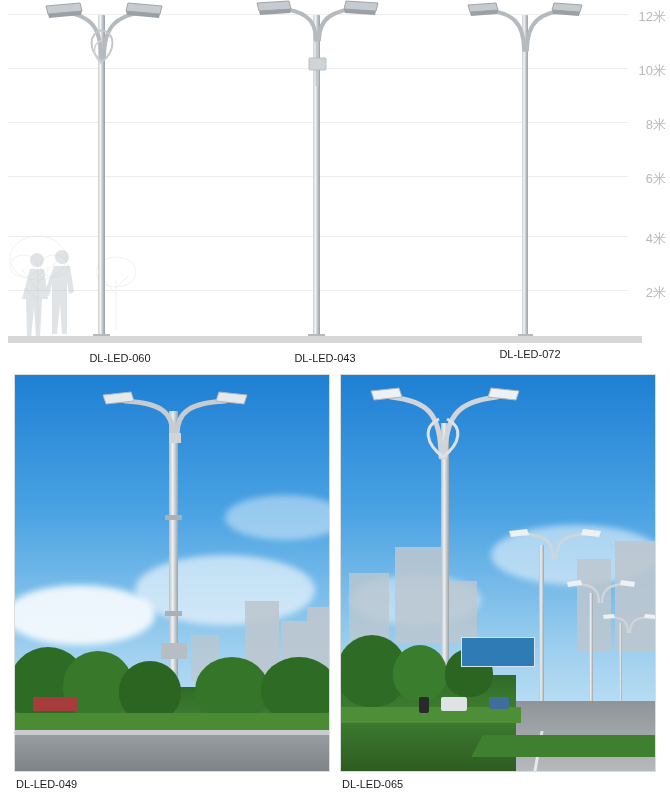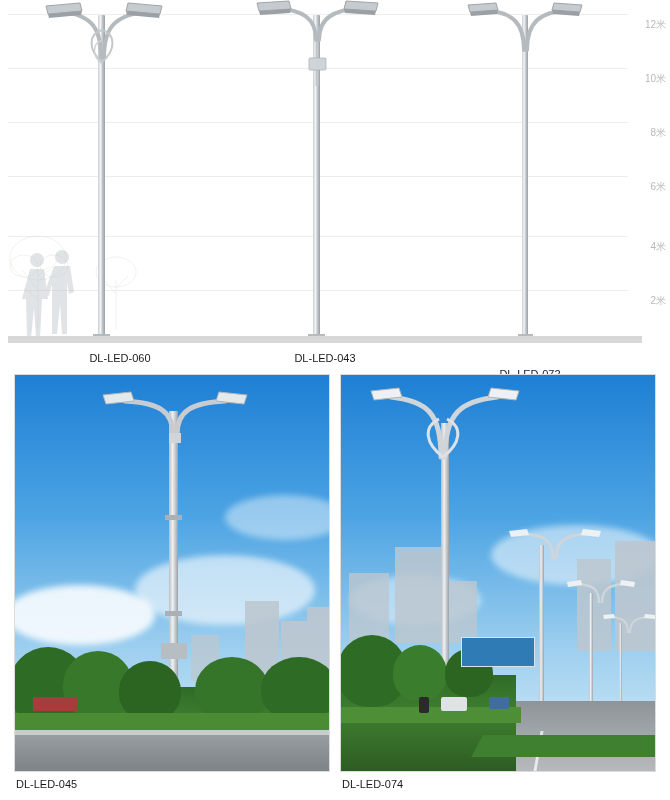--- a/index.html
+++ b/index.html
@@ -17,25 +17,24 @@
     position:absolute;left:0;top:0;width:670px;height:345px;
     background:#ffffff;
   }
   
   .grid-line{
     position:absolute;left:8px;width:620px;height:1px;
     background:#ededed;
   }
   .grid-label{
     position:absolute;right:4px;
-    font-size:10px;color:#b9b9b9;
+    font-size:13px;color:#b9b9b9;
     font-family:"Liberation Sans", sans-serif;
     letter-spacing:0px;
     white-space:nowrap;
-    margin-top:10px;
   }
   .ground{
     position:absolute;left:8px;top:336px;width:634px;height:7px;
     background:#d7d7d7;
   }
 
   
   .silhouette{
     position:absolute;
     opacity:.5;
@@ -188,21 +187,21 @@
           <path d="M18 5 L46 3 L48 10 L20 12 Z" fill="#c6cbcf" stroke="#9fa5aa" stroke-width="1"></path>
           <path d="M20 12 L48 10 L47 14 L21 16 Z" fill="#9aa0a5"></path>
         </g>
         <g>
           <path d="M104 3 L132 5 L130 12 L102 10 Z" fill="#c6cbcf" stroke="#9fa5aa" stroke-width="1"></path>
           <path d="M102 10 L130 12 L129 16 L103 14 Z" fill="#9aa0a5"></path>
         </g>
       </svg>
       <div style="position:absolute;left:68px;bottom:0;width:15px;height:6px;background:#b5babe;"></div>
     </div>
-    <div class="caption" style="left:450px;top:368px;width:160px;text-decoration:underline;">DL-LED-072</div>
+    <div class="caption" style="left:450px;top:348px;width:160px;">DL-LED-072</div>
 
     <div class="ground"></div>
   </div>
 
   <div class="photo" style="left:14px;top:374px;width:316px;height:398px;">
     <div class="sky"></div>
     <div class="cloud" style="left:-10px;top:210px;width:150px;height:60px;"></div>
     <div class="cloud" style="left:120px;top:180px;width:180px;height:70px;opacity:.7;"></div>
     <div class="cloud" style="left:210px;top:120px;width:120px;height:45px;opacity:.5;"></div>
 
@@ -228,21 +227,21 @@
     <div class="tree" style="left:-6px;bottom:46px;width:78px;height:78px;"></div>
     <div class="tree" style="left:48px;bottom:52px;width:70px;height:68px;background:#37782b;"></div>
     <div class="tree" style="left:104px;bottom:50px;width:62px;height:60px;background:#2c6422;"></div>
     <div class="tree" style="left:180px;bottom:48px;width:74px;height:66px;background:#35752a;"></div>
     <div class="tree" style="left:246px;bottom:50px;width:76px;height:64px;background:#2e6b24;"></div>
     <div style="position:absolute;left:0;bottom:40px;width:100%;height:18px;background:#4a8b33;"></div>
     <div class="road" style="left:0;width:100%;height:40px;"></div>
     <div style="position:absolute;left:0;bottom:36px;width:100%;height:5px;background:#c8ccce;"></div>
     <div style="position:absolute;left:18px;bottom:60px;width:44px;height:14px;background:#a63c3c;"></div>
   </div>
-  <div class="photo-caption" style="left:16px;top:778px;">DL-LED-045</div>
+  <div class="photo-caption" style="left:16px;top:778px;">DL-LED-049</div>
 
   <div class="photo" style="left:340px;top:374px;width:316px;height:398px;">
     <div class="sky"></div>
     <div class="cloud" style="left:150px;top:150px;width:170px;height:60px;opacity:.6;"></div>
     <div class="cloud" style="left:10px;top:200px;width:130px;height:50px;opacity:.5;"></div>
 
     <div class="bldg" style="left:8px;bottom:128px;width:40px;height:70px;opacity:.8;"></div>
     <div class="bldg" style="left:54px;bottom:128px;width:48px;height:96px;opacity:.85;"></div>
     <div class="bldg" style="left:106px;bottom:128px;width:30px;height:62px;opacity:.8;"></div>
     <div class="bldg" style="left:236px;bottom:120px;width:34px;height:92px;opacity:.85;"></div>
@@ -293,15 +292,15 @@
     <div class="tree" style="left:104px;bottom:74px;width:48px;height:48px;background:#2c6422;"></div>
     <div style="position:absolute;left:0;bottom:48px;width:180px;height:16px;background:#4d8e36;"></div>
     <div style="position:absolute;left:136px;bottom:14px;width:186px;height:22px;background:#3f7f30;transform:skewX(-28deg);"></div>
 
     <div style="position:absolute;left:120px;bottom:104px;width:72px;height:28px;background:#2f7bb5;border:1px solid #d7e4ee;"></div>
 
     <div style="position:absolute;left:78px;bottom:58px;width:10px;height:16px;background:#2a2a2a;border-radius:2px;"></div>
     <div style="position:absolute;left:100px;bottom:60px;width:26px;height:14px;background:#dfe3e5;border-radius:2px;"></div>
     <div style="position:absolute;left:148px;bottom:62px;width:20px;height:12px;background:#3f6d9c;border-radius:2px;"></div>
   </div>
-  <div class="photo-caption" style="left:342px;top:778px;">DL-LED-074</div>
+  <div class="photo-caption" style="left:342px;top:778px;">DL-LED-065</div>
 
 </div>
 
 </body></html>

